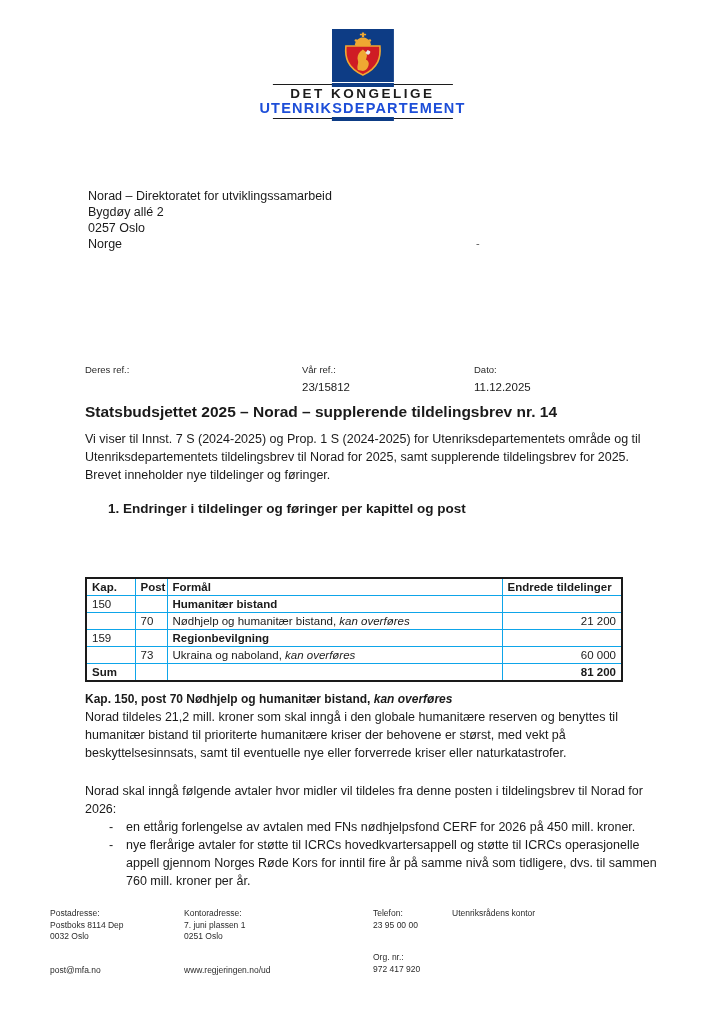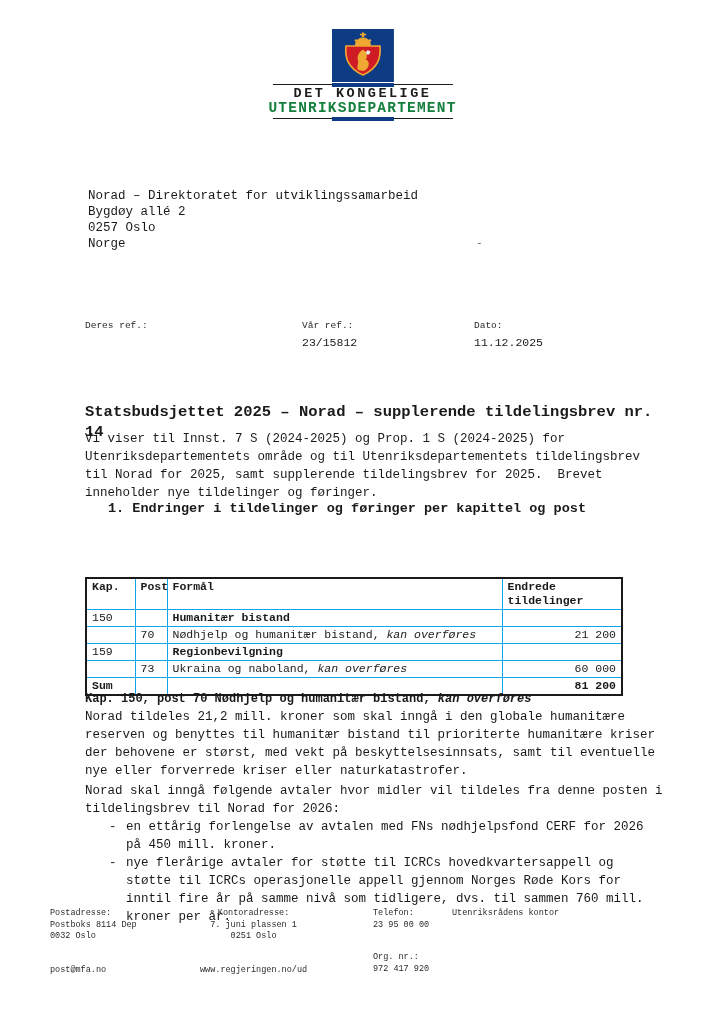--- a/index.html
+++ b/index.html
@@ -1,36 +1,36 @@
 <!DOCTYPE html>
 <html><head>
 <meta charset="utf-8">
 <style>
   * { margin:0; padding:0; box-sizing:border-box; }
   html,body { background:#ffffff; }
   .page {
     position:relative; width:725px; height:1024px; background:#ffffff;
-    font-family:Liberation Mono, monospace; color:#1a1a1a; overflow:hidden;border-radius:17px;
+    font-family:Liberation Sans, sans-serif; color:#1a1a1a; overflow:hidden;border-radius:17px;
   }
   
   .logo-group { position:absolute; top:29px; left:50%; transform:translateX(-50%);
     display:flex; flex-direction:column; align-items:center; }
   .crest { width:62px; height:53px; display:block; }
   .rule { position:relative; width:180px; height:1px; background:#1c1c1c; margin:2px 0; }
   .rule .rule-blue { position:absolute; left:50%; top:-1.5px; transform:translateX(-50%);
     width:62px; height:4px; background:#0d3c85; }
   .ministry-1 { font-weight:bold; font-size:13.5px; letter-spacing:2.5px; line-height:14px; color:#1c1c1c; }
-  .ministry-2 { font-weight:bold; font-size:14.5px; letter-spacing:1.2px; line-height:15px; color:#15803d; }
+  .ministry-2 { font-weight:bold; font-size:14.5px; letter-spacing:1.2px; line-height:15px; color:#1d4ed8; }
   
   .recipient { position:absolute; left:88px; top:188px; font-size:12.5px; line-height:16px; }
   .recipient-dash { position:absolute; left:476px; top:237px; font-size:11px; color:#555; }
   
   .ref-block { position:absolute; top:320px; }
   .ref-deres { left:85px; } .ref-var { left:302px; } .ref-dato { left:474px; }
-  .ref-label { font-size:9.5px; color:#2a2a2a; line-height:12px; }
+  .ref-label { font-size:9.5px; color:#2a2a2a; line-height:12px;margin-top:44px; }
   .ref-value { font-size:11.5px; margin-top:4px; line-height:14px; }
   
   .doc-title { position:absolute; left:85px; top:402px; width:580px;
     font-size:15.5px; font-weight:bold; line-height:20px; }
   .para { font-size:12.5px; line-height:18px; }
   .intro-para { position:absolute; left:85px; top:430px; width:570px; }
   .sec-heading { position:absolute; left:108px; top:501px; font-size:13.5px; font-weight:bold; }
   .table-intro { position:absolute; left:85px; top:527px; width:575px; }
   
   .budget-table { position:absolute; left:85px; top:577px; border-collapse:collapse;
@@ -45,21 +45,21 @@
   .kap-block { position:absolute; left:85px; top:690px; width:575px; }
   .kap-heading { font-size:12px; font-weight:bold; line-height:18px; }
   .kap-heading i { font-style:italic; }
   .para2-block { position:absolute; left:85px; top:782px; width:578px; }
   .bullets { margin-top:0; }
   .bullet { display:flex; padding-left:24px; font-size:12.5px; line-height:18px; }
   .bullet .marker { width:17px; flex:none; }
   .bullet .btext { flex:1; }
   
   .footer-col { position:absolute; top:908px; font-size:8.5px; line-height:11.5px; color:#2b2b2b; }
-  .fc1 { left:50px; } .fc2 { left:200px;text-align:center; } .fc3 { left:373px; } .fc4 { left:452px; }
+  .fc1 { left:50px; } .fc2 { left:184px; } .fc3 { left:373px; } .fc4 { left:452px; }
   .footer-gap-lg { margin-top:22px; }
   .footer-gap-sm { margin-top:21px; }
 </style>
 </head>
 <body>
 
 <div class="page">
 
   <div class="logo-group">
     <svg class="crest" viewBox="0 0 62 53" aria-hidden="true">

